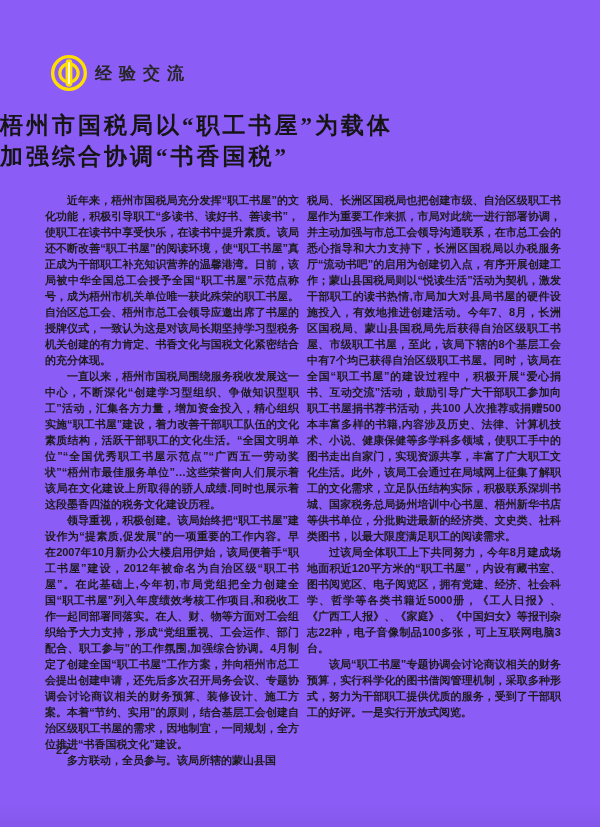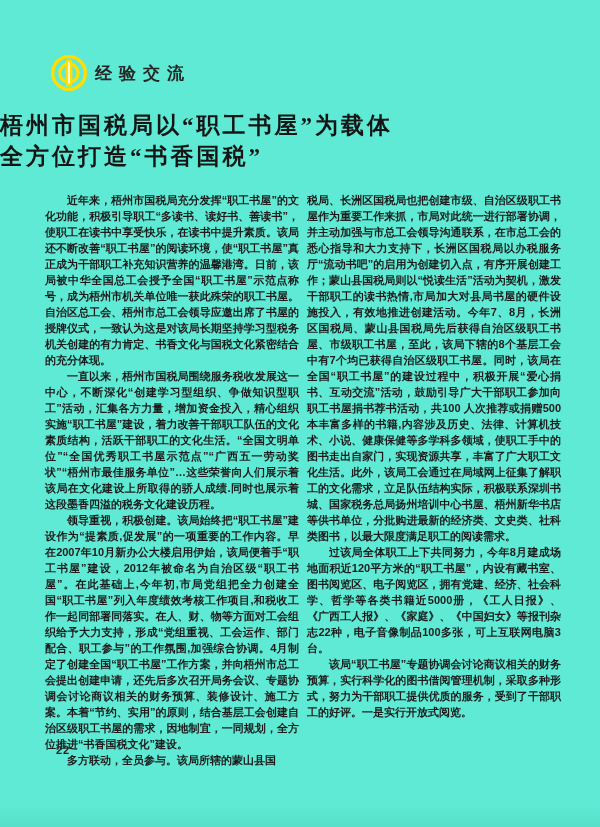--- a/index.html
+++ b/index.html
@@ -4,21 +4,21 @@
 <style>
   html,body{margin:0;padding:0;}
   body{
     width:600px;height:827px;
     background:#e8e8e6;
     font-family:"Liberation Sans","DejaVu Sans",sans-serif;
   }
   .page{
     position:relative;
     width:600px;height:827px;
-    background:#5eead4;
+    background:#8b5cf6;
     color:#1b1b1b;
     overflow:hidden;
   }
   
   .page::after{
     content:"";
     position:absolute;left:0;right:0;bottom:0;height:22px;
     background:linear-gradient(to bottom,rgba(0,0,0,0),rgba(0,0,0,0.05));
     pointer-events:none;
   }
@@ -69,21 +69,21 @@
       <circle cx="20" cy="20" r="17.2" fill="none" stroke="#FFDE00" stroke-width="3.6"></circle>
       <circle cx="20" cy="20" r="9.6" fill="none" stroke="#FFDE00" stroke-width="3.4"></circle>
       <rect x="16.4" y="5.5" width="7.2" height="29" rx="3.6" fill="#FFDE00"></rect>
       <rect x="19.1" y="8.5" width="1.8" height="23" fill="#fdfdfc"></rect>
     </svg>
     <span class="section-label">经验交流</span>
   </div>
 
   <h1 class="title">
     <span>梧州市国税局以“职工书屋”为载体</span>
-    <span>全方位打造“书香国税”</span>
+    <span>加强综合协调“书香国税”</span>
   </h1>
 
   <div class="columns">
     <div class="col">
       <p class="indent">近年来，梧州市国税局充分发挥“职工书屋”的文化功能，积极引导职工“多读书、读好书、善读书”，使职工在读书中享受快乐，在读书中提升素质。该局还不断改善“职工书屋”的阅读环境，使“职工书屋”真正成为干部职工补充知识营养的温馨港湾。日前，该局被中华全国总工会授予全国“职工书屋”示范点称号，成为梧州市机关单位唯一获此殊荣的职工书屋。自治区总工会、梧州市总工会领导应邀出席了书屋的授牌仪式，一致认为这是对该局长期坚持学习型税务机关创建的有力肯定、书香文化与国税文化紧密结合的充分体现。</p>
       <p class="indent">一直以来，梧州市国税局围绕服务税收发展这一中心，不断深化“创建学习型组织、争做知识型职工”活动，汇集各方力量，增加资金投入，精心组织实施“职工书屋”建设，着力改善干部职工队伍的文化素质结构，活跃干部职工的文化生活。“全国文明单位”“全国优秀职工书屋示范点”“广西五一劳动奖状”“梧州市最佳服务单位”…这些荣誉向人们展示着该局在文化建设上所取得的骄人成绩.同时也展示着这段墨香四溢的税务文化建设历程。</p>
       <p class="indent">领导重视，积极创建。该局始终把“职工书屋”建设作为“提素质,促发展”的一项重要的工作内容。早在2007年10月新办公大楼启用伊始，该局便着手“职工书屋”建设，2012年被命名为自治区级“职工书屋”。在此基础上,今年初,市局党组把全力创建全国“职工书屋”列入年度绩效考核工作项目,和税收工作一起同部署同落实。在人、财、物等方面对工会组织给予大力支持，形成“党组重视、工会运作、部门配合、职工参与”的工作氛围,加强综合协调。4月制定了创建全国“职工书屋”工作方案，并向梧州市总工会提出创建申请，还先后多次召开局务会议、专题协调会讨论商议相关的财务预算、装修设计、施工方案。本着“节约、实用”的原则，结合基层工会创建自治区级职工书屋的需求，因地制宜，一同规划，全方位推进“书香国税文化”建设。</p>
       <p class="indent">多方联动，全员参与。该局所辖的蒙山县国</p>
     </div>
     <div class="col">

